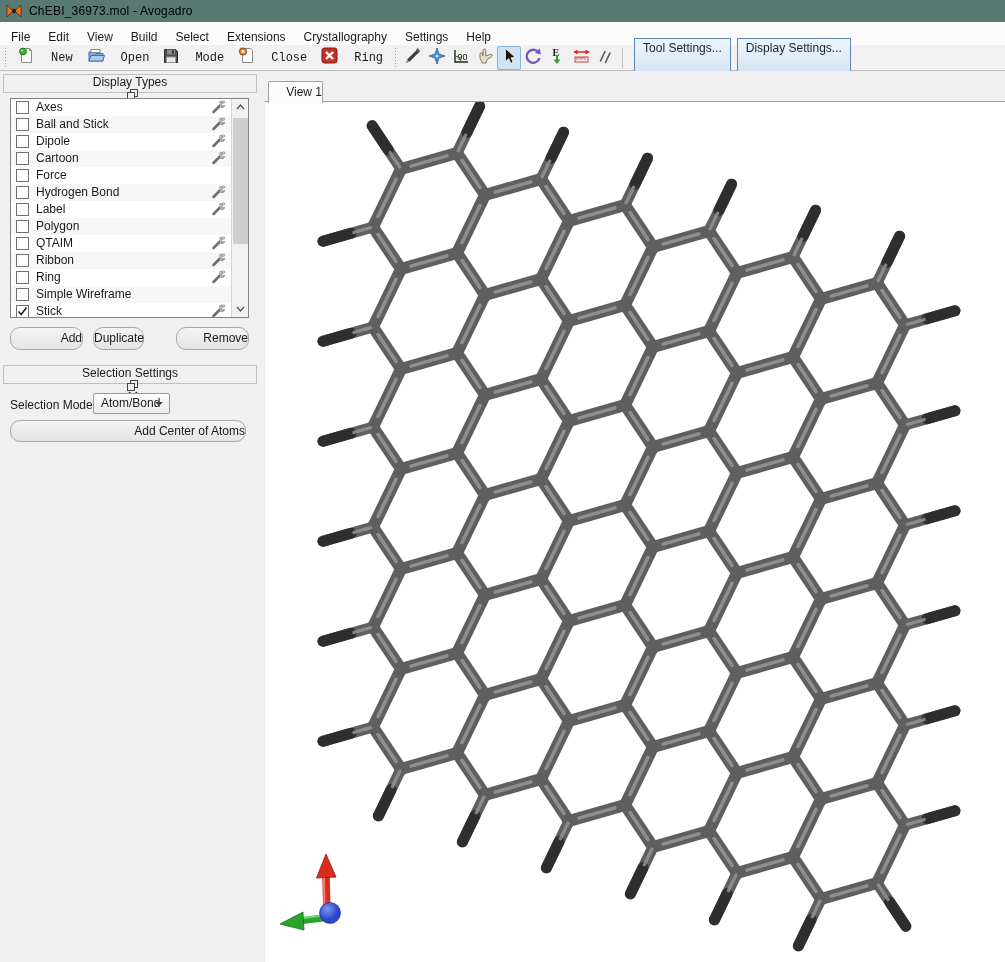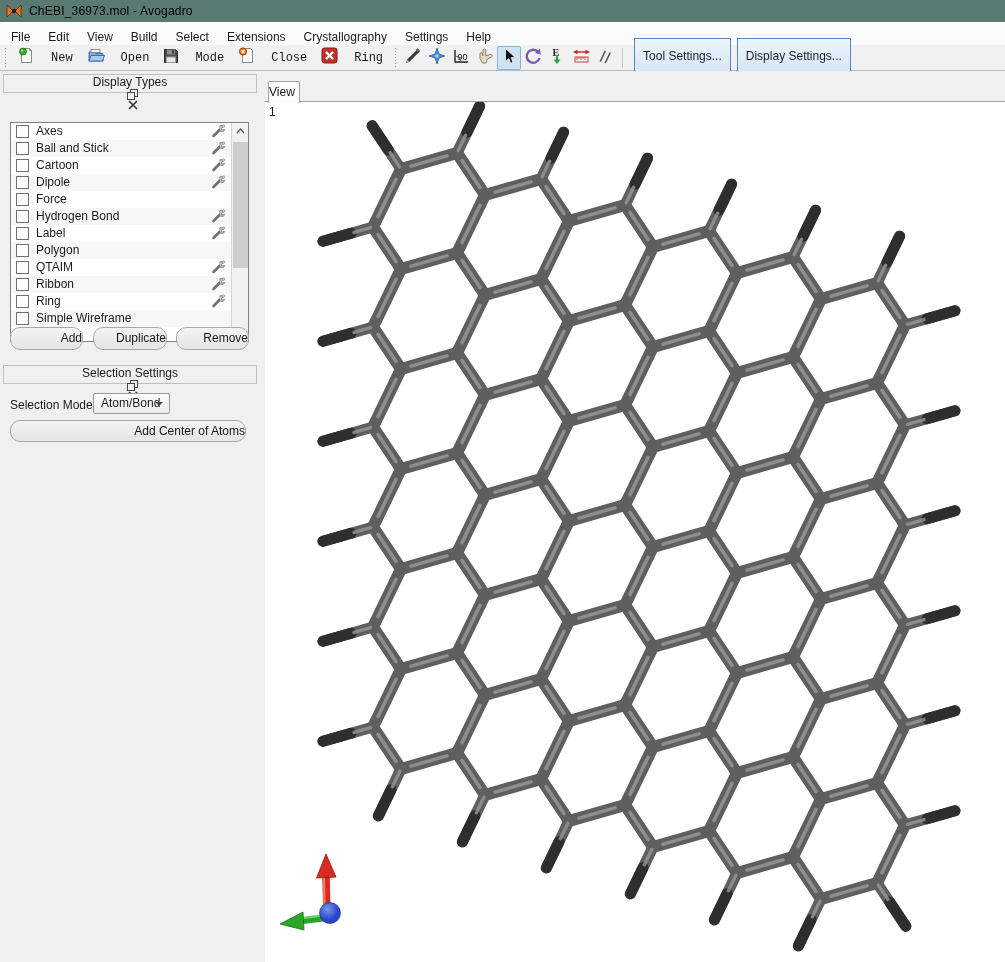--- a/index.html
+++ b/index.html
@@ -24,35 +24,35 @@
     display:flex; align-items:center; }
   .tb-grip { width:5px; height:20px; margin:0 3px;
     background-image:repeating-linear-gradient(#9a9a9a 0 1px, transparent 1px 3px);
     background-size:1px 100%; background-repeat:no-repeat; background-position:2px 0; }
   .tb-sep { width:1px; height:20px; background:#c6c6c6; margin:0 5px; }
   .tb-filebtn { display:flex; align-items:center; gap:16px; padding:2px 6px;
     border:1px solid transparent; border-radius:2px; height:24px;font-family:Liberation Mono, monospace; }
   .tb-toolbtn { width:24px; height:24px; display:flex; align-items:center;
     justify-content:center; border:1px solid transparent; border-radius:2px; }
   .tb-toolbtn.active { background:#cde4f7; border-color:#8ab5dd; }
-  .tb-setbtn { height:39px; padding:8px 8px; margin-left:6px; line-height:19px;
+  .tb-setbtn { height:39px; padding:0 8px; margin-left:6px; line-height:19px;
     background:linear-gradient(#eef5fc,#d3e3f4); border:1px solid #5a86b8;
     color:#15222e; }
   
   #leftdock { position:absolute; left:0; top:71px; width:260px; height:891px;
     background:#f0f0f0; }
   .dock-header { position:absolute; left:3px; width:254px; height:19px;
     background:#f0f0f0; border:1px solid #c0c0c0; display:flex;
     align-items:center; padding:0 11px;flex-direction:column; }
   .dock-header .dock-title { flex:1; }
   .dock-btn { width:14px; height:14px; display:flex; align-items:center;
     justify-content:center; margin-left:5px; }
   
   #displaylist { position:absolute; left:10px; top:27px; width:239px; height:220px;
-    background:#fff; border:1px solid #828282; overflow:hidden;margin-top:24px; }
+    background:#fff; border:1px solid #828282; overflow:hidden; }
   .dt-row { position:relative; height:17px; display:flex; align-items:center; }
   .dt-row:nth-child(even) { background:#f7f7f7; }
   .dt-check { position:absolute; left:5px; top:2px; width:13px; height:13px;
     background:#fff; border:1px solid #707070; }
   .dt-label { position:absolute; left:25px; top:1px; }
   .dt-wrench { position:absolute; right:22px; top:1px; }
   
   #dl-scroll { position:absolute; right:0; top:0; width:17px; height:218px;
     background:#f1f1f1; border-left:1px solid #d5d5d5; }
   .sb-btn { position:absolute; left:0; width:17px; height:16px; background:#f1f1f1;
@@ -67,23 +67,23 @@
   #sel-mode-label { position:absolute; left:10px; top:327px; }
   #sel-mode-combo { position:absolute; left:93px; top:322px; width:77px; height:21px;
     background:linear-gradient(#fdfdfd,#ececec); border:1px solid #9a9a9a;
     border-radius:2px; line-height:19px; padding-left:7px; }
   #sel-mode-combo .combo-arrow { position:absolute; right:6px; top:8px; width:0;
     height:0; border-left:4px solid transparent; border-right:4px solid transparent;
     border-top:4px solid #444; }
   
   #tabstrip { position:absolute; left:260px; top:71px; width:745px; height:31px;
     background:#f0f0f0; }
-  #view-tab { position:absolute; left:8px; top:10px; width:32px; height:22px;
+  #view-tab { position:absolute; left:8px; top:10px; width:55px; height:22px;
     background:#fcfcfc; border:1px solid #a0a0a0; border-bottom:none;
-    border-radius:2px 2px 0 0; text-align:left; line-height:20px; z-index:2; }
+    border-radius:2px 2px 0 0; text-align:right; line-height:20px; z-index:2; }
   #viewport { position:absolute; left:264px; top:101px; width:741px; height:861px;
     background:#fff; border-top:1px solid #a0a0a0; border-left:1px solid #ededed; }
   #molecule-svg, #axes-svg { position:absolute; left:0; top:0; }
 </style>
 </head>
 <body>
 
 <div id="titlebar">
   <svg class="app-icon" viewBox="0 0 16 14">
     <polygon points="1,1 7,7 1,13" fill="#e8731a" stroke="#5a2c08" stroke-width="0.8"></polygon>
@@ -242,30 +242,30 @@
         <span class="dt-check"></span>
         <span class="dt-label">Ball and Stick</span>
         <span class="dt-wrench"><svg width="15" height="14" viewBox="0 0 15 14">
             <path d="M2.5,12 9,5.5" stroke="#6f6f6f" stroke-width="2.6" stroke-linecap="round"></path>
             <path d="M8.2,2.2 a3,3 0 0 1 4.2,0.4 l-2,1.8 0.8,1.6 2.6,-0.6 a3,3 0 0 1 -4.4,1.8" fill="#b9b9b9" stroke="#777" stroke-width="0.7"></path>
             <circle cx="12.6" cy="2" r="1.3" fill="#cfcfcf" stroke="#888" stroke-width="0.6"></circle>
           </svg></span>
       </div>
       <div class="dt-row">
         <span class="dt-check"></span>
+        <span class="dt-label">Dipole</span>
+        <span class="dt-wrench"><svg width="15" height="14" viewBox="0 0 15 14">
+            <path d="M2.5,12 9,5.5" stroke="#6f6f6f" stroke-width="2.6" stroke-linecap="round"></path>
+            <path d="M8.2,2.2 a3,3 0 0 1 4.2,0.4 l-2,1.8 0.8,1.6 2.6,-0.6 a3,3 0 0 1 -4.4,1.8" fill="#b9b9b9" stroke="#777" stroke-width="0.7"></path>
+            <circle cx="12.6" cy="2" r="1.3" fill="#cfcfcf" stroke="#888" stroke-width="0.6"></circle>
+          </svg></span>
+      </div>
+      <div class="dt-row">
+        <span class="dt-check"></span>
         <span class="dt-label">Cartoon</span>
-        <span class="dt-wrench"><svg width="15" height="14" viewBox="0 0 15 14">
-            <path d="M2.5,12 9,5.5" stroke="#6f6f6f" stroke-width="2.6" stroke-linecap="round"></path>
-            <path d="M8.2,2.2 a3,3 0 0 1 4.2,0.4 l-2,1.8 0.8,1.6 2.6,-0.6 a3,3 0 0 1 -4.4,1.8" fill="#b9b9b9" stroke="#777" stroke-width="0.7"></path>
-            <circle cx="12.6" cy="2" r="1.3" fill="#cfcfcf" stroke="#888" stroke-width="0.6"></circle>
-          </svg></span>
-      </div>
-      <div class="dt-row">
-        <span class="dt-check"></span>
-        <span class="dt-label">Dipole</span>
         <span class="dt-wrench"><svg width="15" height="14" viewBox="0 0 15 14">
             <path d="M2.5,12 9,5.5" stroke="#6f6f6f" stroke-width="2.6" stroke-linecap="round"></path>
             <path d="M8.2,2.2 a3,3 0 0 1 4.2,0.4 l-2,1.8 0.8,1.6 2.6,-0.6 a3,3 0 0 1 -4.4,1.8" fill="#b9b9b9" stroke="#777" stroke-width="0.7"></path>
             <circle cx="12.6" cy="2" r="1.3" fill="#cfcfcf" stroke="#888" stroke-width="0.6"></circle>
           </svg></span>
       </div>
       <div class="dt-row">
         <span class="dt-check"></span>
         <span class="dt-label">Force</span>
       </div>
@@ -342,21 +342,21 @@
         <div id="dl-thumb"></div>
         <div class="sb-btn" style="bottom:0">
           <svg width="9" height="6" viewBox="0 0 9 6">
             <polyline points="1,1 4.5,5 8,1" fill="none" stroke="#555" stroke-width="1.3"></polyline>
           </svg>
         </div>
       </div>
     </div>
 
   <div class="push-btn" style="left:10px;top:256px;width:73px">Add</div>
-  <div class="push-btn" style="left:93px;top:256px;width:74px">Duplicate</div>
+  <div class="push-btn" style="left:93px;top:256px;width:51px">Duplicate</div>
   <div class="push-btn" style="left:176px;top:256px;width:73px">Remove</div>
 
   <div class="dock-header" style="top:294px">
     <span class="dock-title">Selection Settings</span>
     <span class="dock-btn">
       <svg width="11" height="11" viewBox="0 0 11 11">
           <rect x="3.5" y="0.5" width="7" height="7" fill="#f0f0f0" stroke="#444"></rect>
           <rect x="0.5" y="3.5" width="7" height="7" fill="#f0f0f0" stroke="#444"></rect>
         </svg>
     </span>

